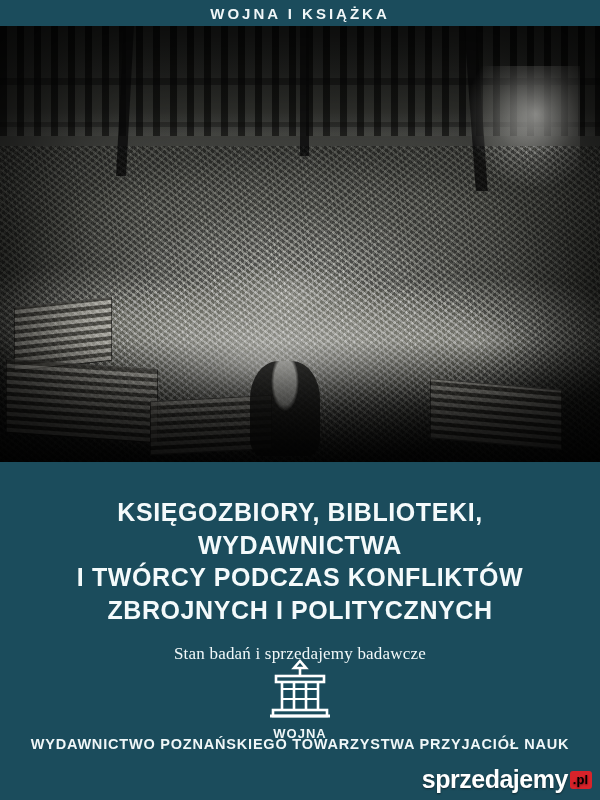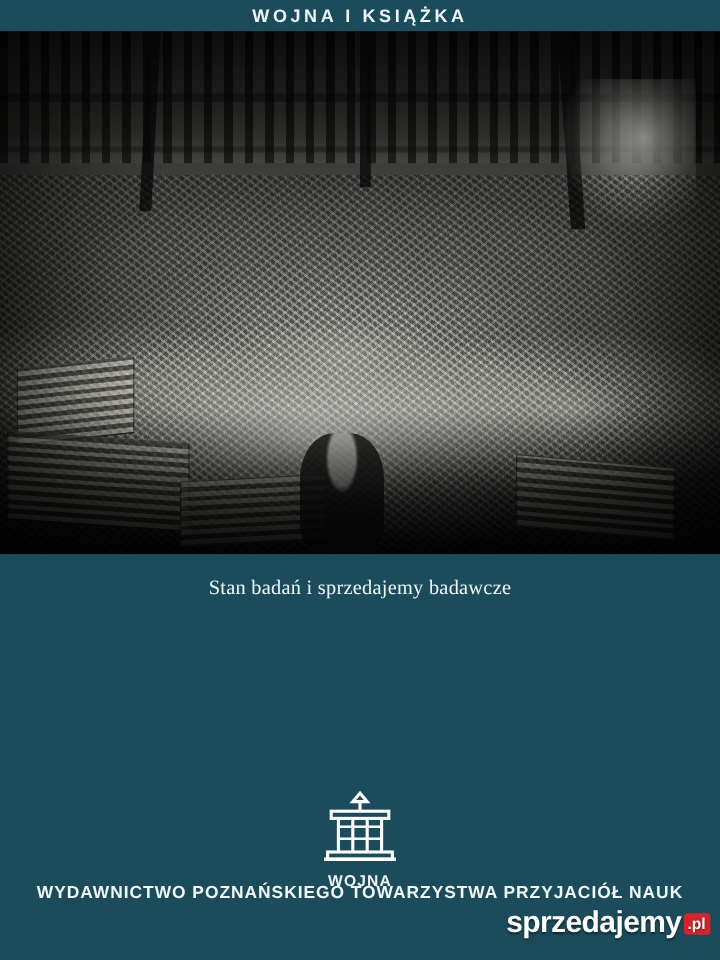--- a/index.html
+++ b/index.html
@@ -188,34 +188,34 @@
     font-weight: bold;
     letter-spacing: 0.8px;
     text-transform: uppercase;
     color: #f0f7f8;
   }
 
   
   .watermark {
     position: absolute;
     right: 8px;
-    bottom: 16px;
+    bottom: 6px;
     display: flex;
     align-items: flex-end;
     gap: 2px;
     font-size: 25px;
     font-weight: bold;
     color: #ffffff;
     letter-spacing: -0.5px;
     text-shadow: 0 1px 2px rgba(0,0,0,0.5);
   }
   .watermark .dot-pl {
     display: inline-block;
     background: #d8232a;
-    color: #ffffff;
+    color: #000000;
     font-size: 13px;
     font-weight: bold;
     padding: 1px 4px 2px 3px;
     border-radius: 3px;
     margin-bottom: 5px;
     letter-spacing: 0;
   }
 </style>
 </head>
 <body>
@@ -241,20 +241,25 @@
     <div class="crate c1"></div>
     <div class="crate c2"></div>
     <div class="crate c3"></div>
     <div class="crate c4"></div>
     <div class="figure"></div>
     <div class="floor-shadow"></div>
     <div class="vignette"></div>
   </div>
 
   <div class="title-block">
+    <h1 class="main-title">
+      <span class="line">KSIĘGOZBIORY, BIBLIOTEKI, WYDAWNICTWA</span>
+      <span class="line">I TWÓRCY PODCZAS KONFLIKTÓW</span>
+      <span class="line">ZBROJNYCH I POLITYCZNYCH</span>
+    </h1>
     <p class="subtitle">Stan badań i sprzedajemy badawcze</p>
 
     <div class="logo-wrap">
       <svg class="logo-svg" width="72" height="64" viewBox="0 0 72 64" aria-hidden="true">
         <g fill="none" stroke="#ffffff" stroke-width="2.6">
           <path d="M36 3 L30 10 L42 10 Z"></path>
           <path d="M36 10 L36 18"></path>
           <rect x="12" y="18" width="48" height="6"></rect>
           <path d="M18 24 L18 52 M30 24 L30 52 M42 24 L42 52 M54 24 L54 52"></path>
           <path d="M18 31 L54 31" stroke-width="2"></path>

